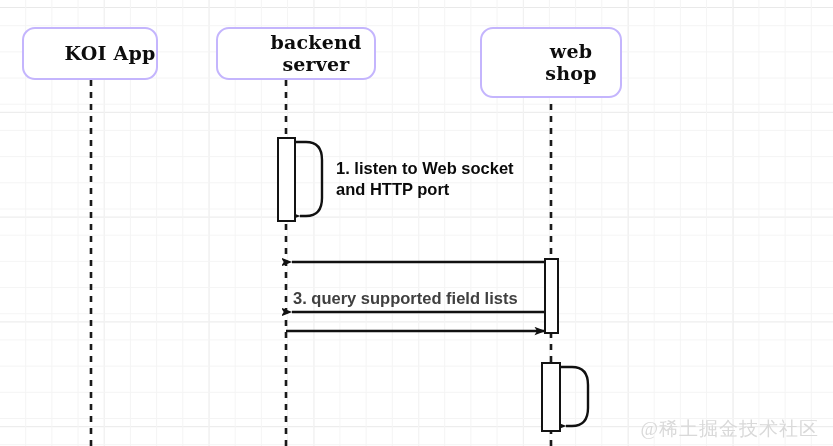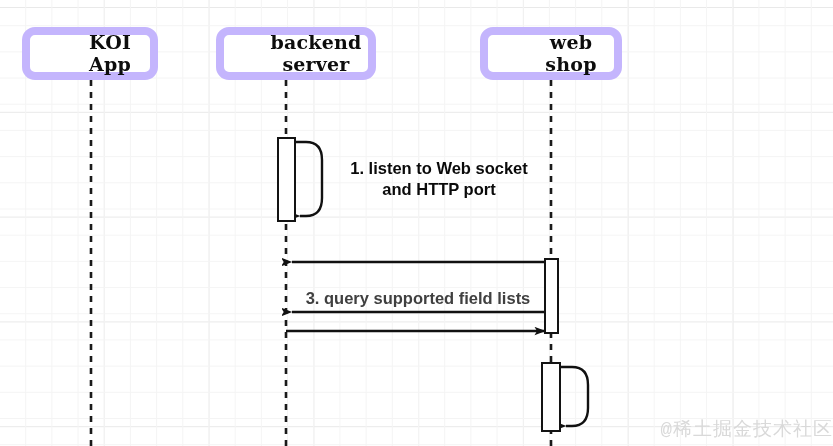--- a/index.html
+++ b/index.html
@@ -34,21 +34,21 @@
   }
   #svg-layer {
     position: absolute;
     inset: 0;
   }
   
   .participant {
     position: absolute;
     box-sizing: border-box;
     background: #ffffff;
-    border: 8px solid #c4b5fd;
+    border: 2px solid #c4b5fd;
     border-radius: 13px;
     display: flex;
     align-items: center;
     justify-content: center;
     text-align: center;
     font-family: "DejaVu Serif", "Liberation Serif", serif;
     font-weight: bold;
     font-size: 19px;
     color: #0d0d0d;
     line-height: 1.12;
@@ -66,30 +66,29 @@
   }
   
   .msg-label {
     position: absolute;
     font-family: "Liberation Sans", sans-serif;
     font-weight: bold;
     font-size: 16.5px;
     line-height: 1.30;
     color: #0a0a0a;
     white-space: pre-line;
-    text-align: center;
     z-index: 5;
   }
   .msg-label.red { color: #404040; }
   
   #watermark {
     position: absolute;
-    right: 0;
+    right: 14px;
     bottom: 4px;
-    font-family: Liberation Mono, monospace;
+    font-family: Liberation Serif, serif;
     font-size: 19px;
     color: #d9d9d9;
     letter-spacing: 1px;
     z-index: 6;
     user-select: none;
   }
 </style>
 </head>
 <body>
 
@@ -133,21 +132,21 @@
 
   <div class="participant" style="left:22px; top:27px; width:136px; height:53px;">
     <span>KOI App</span>
   </div>
 
   <div class="participant" style="left:216px; top:27px; width:160px; height:53px; white-space:pre-line;">
     <span>backend
 server</span>
   </div>
 
-  <div class="participant" style="left:480px; top:27px; width:142px; height:53px;">
+  <div class="participant" style="left:480px; top:27px; width:142px; height:71px;">
     <span>web shop</span>
   </div>
 
   <div class="msg-label" style="left:336px; top:158px; width:206px;">1. listen to Web socket
 and HTTP port</div>
 
 
   <div class="msg-label red" style="left:293px; top:288px; width:250px;">3. query supported field lists</div>
 
 

